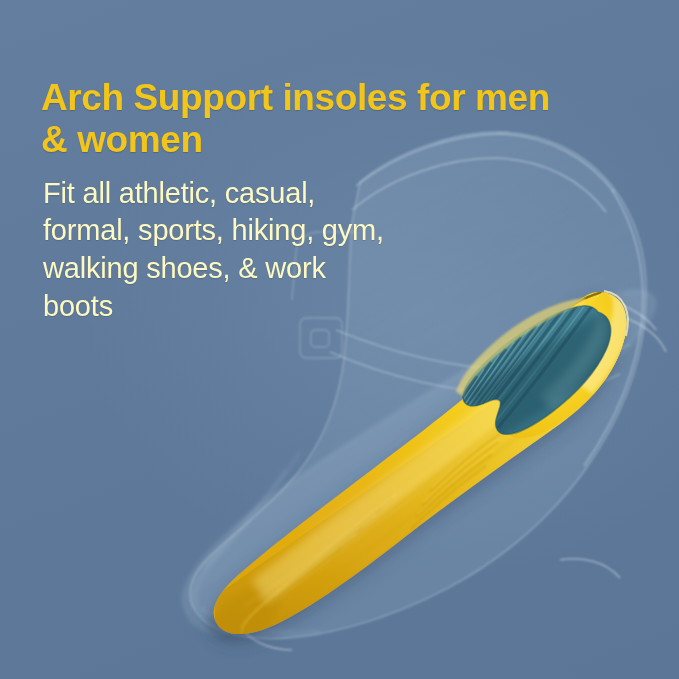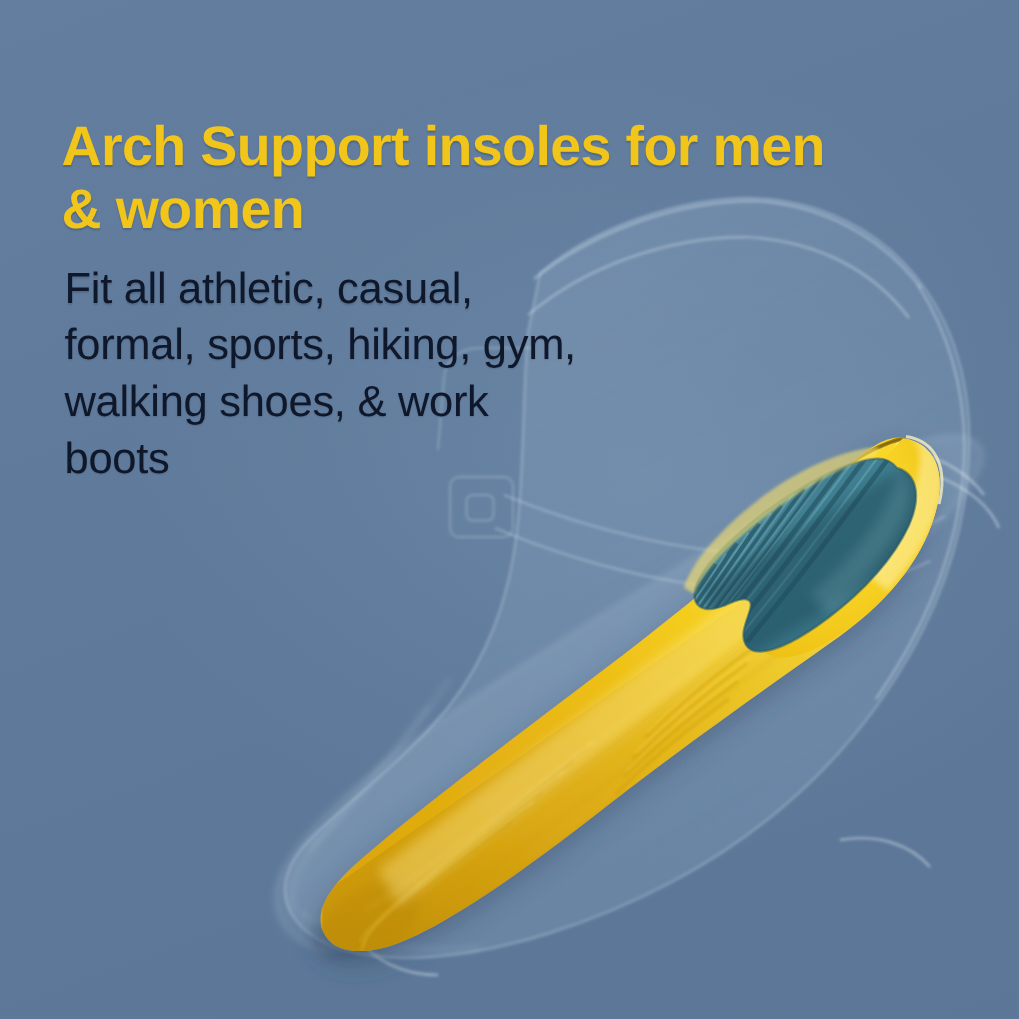--- a/index.html
+++ b/index.html
@@ -67,21 +67,21 @@
     text-shadow: 0 1px 1px rgba(40,55,75,0.30);
     max-width: 510px;
   }
 
   .subcopy {
     margin: 14px 0 0 2px;
     font-size: 29px;
     line-height: 1.30;
     font-weight: 400;
     letter-spacing: -0.2px;
-    color: #0f172a;
+    color: #fef9c3;
     text-shadow: 0 1px 1px rgba(40,55,75,0.22);
     max-width: 360px;
   }
 </style>
 </head>
 <body>
 
 <div class="canvas">
 
   <div class="bg-wash"></div>

